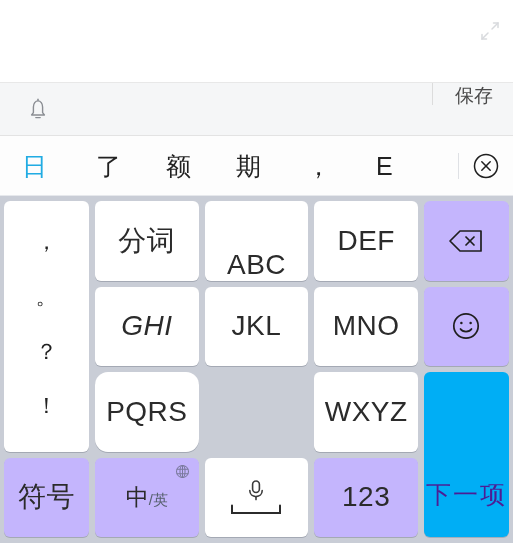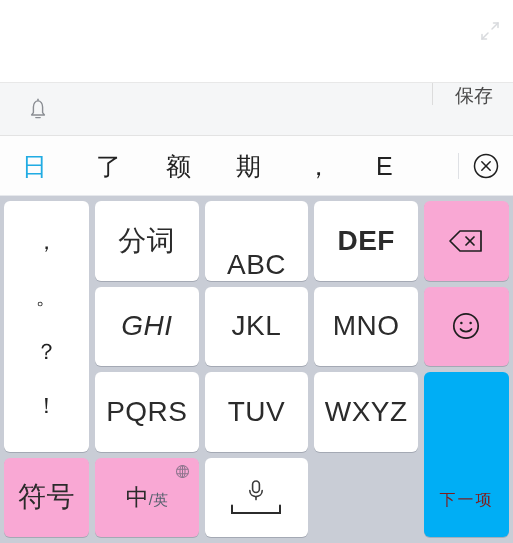--- a/index.html
+++ b/index.html
@@ -54,40 +54,40 @@
     display: grid;
     grid-template-columns: 85px 1fr 1fr 1fr 85px;
     grid-template-rows: 1fr 1fr 1fr 1fr;
     gap: 6px;
   }
   .key {
     border-radius: 6px; display: flex; align-items: center; justify-content: center;
     position: relative; user-select: none;
   }
   .key.white { background: #ffffff; box-shadow: 0 1px 0 rgba(120,126,140,.45); }
-  .key.gray  { background: #f9a8d4; box-shadow: 0 1px 0 rgba(120,126,140,.45); }
+  .key.gray  { background: #c4b5fd; box-shadow: 0 1px 0 rgba(120,126,140,.45); }
   .key.blue  { background: #00aef5; box-shadow: 0 1px 0 rgba(90,120,140,.35); }
   .key-label { font-size: 28px; color: #2b2b2b; letter-spacing: .5px; }
-  .key.blue .key-label { color: #7f1d1d; font-size: 16px; letter-spacing: 2px; }
+  .key.blue .key-label { color: #4c1d95; font-size: 25px; letter-spacing: 2px; }
 
   
   .punct { grid-column: 1; grid-row: 1 / span 3; flex-direction: column;
            justify-content: space-around; padding: 14px 0 18px 0; }
   .punct span { font-size: 22px; color: #222; line-height: 1; }
 
   
   .k-fenci { grid-column: 2; grid-row: 1; }
   .k-abc   { grid-column: 3; grid-row: 1; align-items: flex-end; }
-  .k-def   { grid-column: 4; grid-row: 1; font-weight: bold; }
+  .k-def   { grid-column: 4; grid-row: 1; }
   .k-back  { grid-column: 5; grid-row: 1; }
   .k-ghi   { grid-column: 2; grid-row: 2; font-style: italic; }
   .k-jkl   { grid-column: 3; grid-row: 2; }
   .k-mno   { grid-column: 4; grid-row: 2; }
   .k-emoji { grid-column: 5; grid-row: 2; }
-  .k-pqrs  { grid-column: 2; grid-row: 3; }
+  .k-pqrs  { grid-column: 2; grid-row: 3; border-radius: 13px; }
   .k-tuv   { grid-column: 3; grid-row: 3; }
   .k-wxyz  { grid-column: 4; grid-row: 3; }
   .k-next  { grid-column: 5; grid-row: 3 / span 2; align-items: flex-end; padding-bottom: 26px; }
   .k-sym   { grid-column: 1; grid-row: 4; }
   .k-lang  { grid-column: 2; grid-row: 4; }
   .k-space { grid-column: 3; grid-row: 4; flex-direction: column; gap: 1px; }
   .k-num   { grid-column: 4; grid-row: 4; }
 
   .lang-label { font-size: 23px; color: #2b2b2b; text-align: center; }
   .lang-label .sub { font-size: 15px; color: #56606e; }
@@ -187,23 +187,20 @@
       <svg viewBox="0 0 32 32" width="32" height="32" fill="none" stroke="#1f1f1f" stroke-width="1.7" stroke-linecap="round">
         <circle cx="16" cy="16" r="12.2"></circle>
         <circle cx="11.4" cy="13" r="1.25" fill="#1f1f1f" stroke="none"></circle>
         <circle cx="20.6" cy="13" r="1.25" fill="#1f1f1f" stroke="none"></circle>
         <path d="M10.5 19 C12.6 22.4 19.4 22.4 21.5 19"></path>
       </svg>
     </div>
 
     <div class="key white k-pqrs">
       <span class="key-label">PQRS</span>
-      </div>
-    <div class="key white k-tuv">
-      <span class="key-label">TUV</span>
       </div>
     <div class="key white k-wxyz">
       <span class="key-label">WXYZ</span>
       </div>
 
     <div class="key blue k-next">
       <span class="key-label">下一项</span>
       </div>
 
     <div class="key gray k-sym">
@@ -227,15 +224,18 @@
       <svg class="mic" viewBox="0 0 18 24" fill="none" stroke="#3a3a3a" stroke-width="1.6" stroke-linecap="round">
         <rect x="5.6" y="2" width="6.8" height="11.5" rx="3.4"></rect>
         <path d="M2.8 11.6 C2.8 15.4 5.6 17.6 9 17.6 C12.4 17.6 15.2 15.4 15.2 11.6"></path>
         <path d="M9 17.8 L9 20.6"></path>
       </svg>
       <svg class="spacebar-line" viewBox="0 0 52 11" fill="none" stroke="#2b2b2b" stroke-width="2" stroke-linecap="round">
         <path d="M2 1.5 L2 9 L50 9 L50 1.5"></path>
       </svg>
     </div>
 
+    <div class="key gray k-num">
+      <span class="key-label">123</span>
+      </div>
 
   </div>
 </div>
 
 </body></html>

